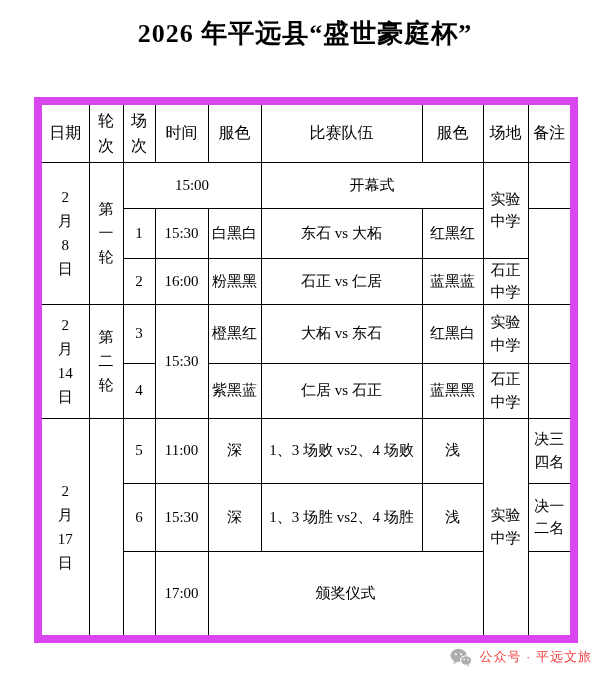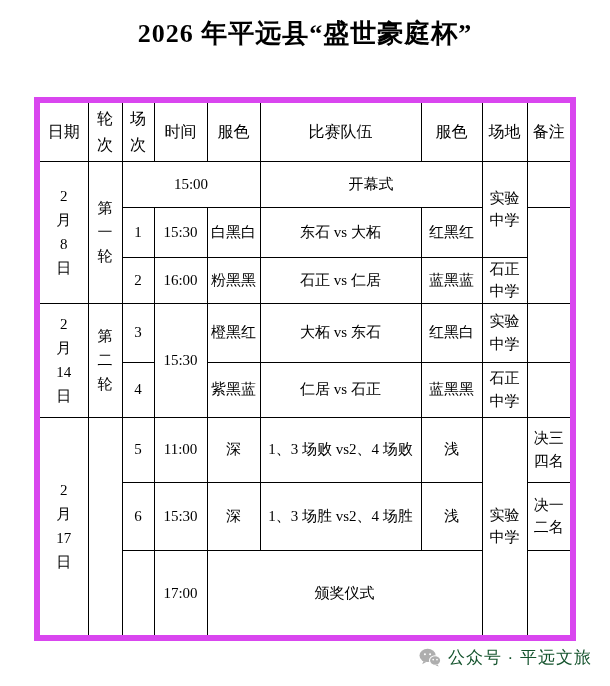--- a/index.html
+++ b/index.html
@@ -8,40 +8,40 @@
     font-family:"Liberation Serif","DejaVu Serif",serif; color:#000000; overflow:hidden;
   }
   .title {
     position:absolute; top:16px; left:0; width:100%;
     text-align:center; font-weight:bold; font-size:26px; line-height:36px;
     letter-spacing:1px;
   }
   table.schedule {
     position:absolute; left:34px; top:97px; width:536px;
     border-collapse:collapse; table-layout:fixed;
-    border:6px solid #d946ef;
+    border:8px solid #d946ef;
     padding-left:9px;
   }
   td {
     border:1px solid #000000;
     text-align:center; vertical-align:middle;
     font-size:15px; line-height:1.5; padding:0;
     word-break:break-all;
     overflow:hidden;
   }
   tr.hdr td {font-size:16px;}
   
   .vtext {display:inline-block; width:1.25em; word-break:break-all; line-height:1.6;}
   
   .w2 {display:inline-block; width:2.15em; word-break:break-all; line-height:1.5;}
   .footer {
     position:absolute; top:645px; right:18px; height:24px;
     display:flex; align-items:center; gap:7px;
     font-family:"Liberation Sans","DejaVu Sans",sans-serif;
-    font-size:17px; color:#14532d; letter-spacing:1px;
+    font-size:13px; color:#ef4444; letter-spacing:1px;
   }
   .footer svg {display:block;}
 </style>
 </head>
 <body>
 
 <div class="page">
 
   <div class="title">
     <div>2026 年平远县“盛世豪庭杯”</div>

